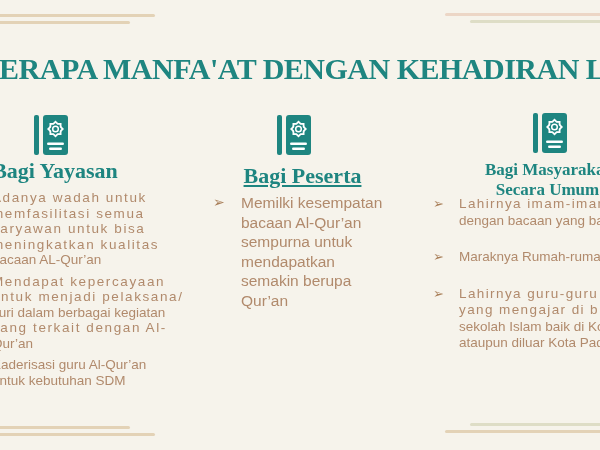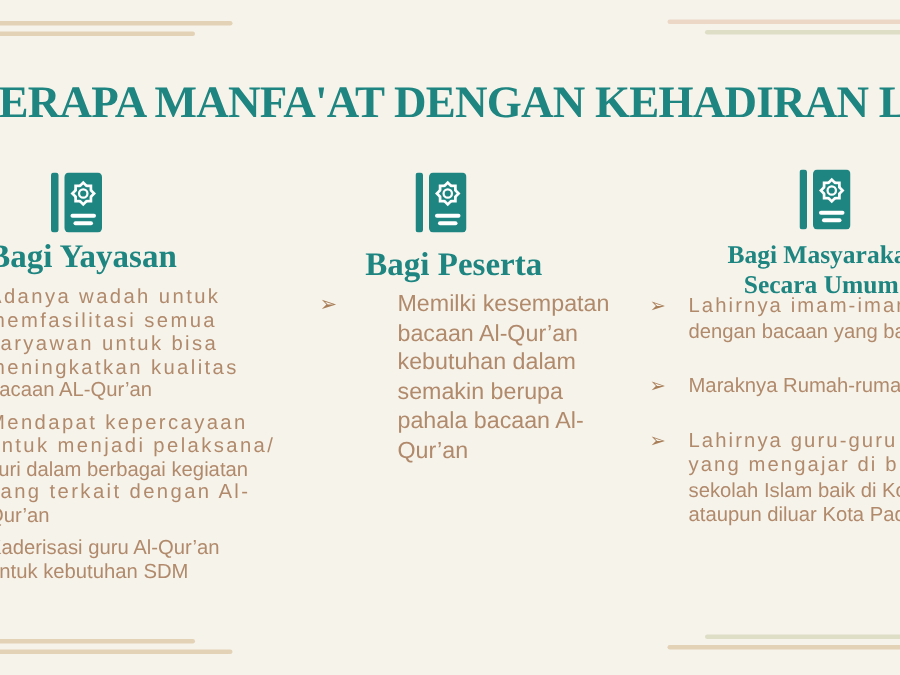--- a/index.html
+++ b/index.html
@@ -37,36 +37,36 @@
   .col2{left:425px;width:230px;}
   .icon-wrap{position:absolute;}
   .col0 .icon-wrap{left:44px;top:115px;}
   .col1 .icon-wrap{left:72px;top:115px;}
   .col2 .icon-wrap{left:108px;top:113px;}
   .header{
     position:absolute;font-family:"Liberation Serif",serif;font-weight:700;
     color:var(--teal);text-align:center;
   }
   .col0 .header{left:-10px;top:158px;width:150px;font-size:22px;line-height:25px;}
-  .col1 .header{left:5px;top:163px;width:185px;font-size:22px;line-height:25px;}
+  .col1 .header{left:5px;top:163px;width:185px;font-size:22px;line-height:25px;text-decoration:underline;}
   .col2 .header{left:0px;top:160px;width:245px;font-size:17px;line-height:20px;}
   .list{position:absolute;color:var(--body_text);}
   .col0 .list{left:2px;top:190px;width:195px;}
   .col1 .list{left:8px;top:193px;width:190px;}
   .col2 .list{left:8px;top:196px;width:230px;}
   .item{display:flex;align-items:flex-start;}
   .col0 .item{margin-bottom:6px;}
   .col1 .item{margin-bottom:8px;}
   .col2 .item{margin-bottom:20px;}
   .bullet{flex:none;color:var(--bullet);}
   .col1 .bullet{width:28px;font-size:14px;line-height:19.5px;}
   .col2 .bullet{width:26px;font-size:13px;line-height:16.5px;}
   .lines{white-space:nowrap;}
   .col0 .line{font-size:13.5px;line-height:15.5px;}
-  .col1 .line{font-size:15.5px;line-height:19.5px;margin-left:24px;}
+  .col1 .line{font-size:15.5px;line-height:19.5px;}
   .col2 .line{font-size:13.5px;line-height:16.5px;}
   .line.spaced{letter-spacing:1.6px;}
   .col2 .line.spaced{letter-spacing:1.4px;}
 </style>
 </head>
 <body>
 
 <div class="slide">
 
   <div class="corner-line tl1"></div>
@@ -143,23 +143,23 @@
 </svg></div>
     <div class="header">
         <div>Bagi Peserta</div>
       </div>
     <div class="list">
         <div class="item">
           <span class="bullet">➢</span>
           <div class="lines">
             <div class="line">Memilki kesempatan</div>
             <div class="line">bacaan Al-Qur’an</div>
-            <div class="line">kebutuhan dalam</div>
+            <div class="line">sempurna untuk</div>
+            <div class="line">mendapatkan</div>
             <div class="line">semakin berupa</div>
-            <div class="line">pahala bacaan Al-</div>
             <div class="line">Qur’an</div>
           </div>
         </div>
       </div>
   </div>
 
   <div class="col col2">
     <div class="icon-wrap">
 <svg width="34" height="40" viewBox="0 0 34 40" xmlns="http://www.w3.org/2000/svg">
   <rect x="0" y="0" width="5" height="40" rx="2" fill="var(--teal)"></rect>

